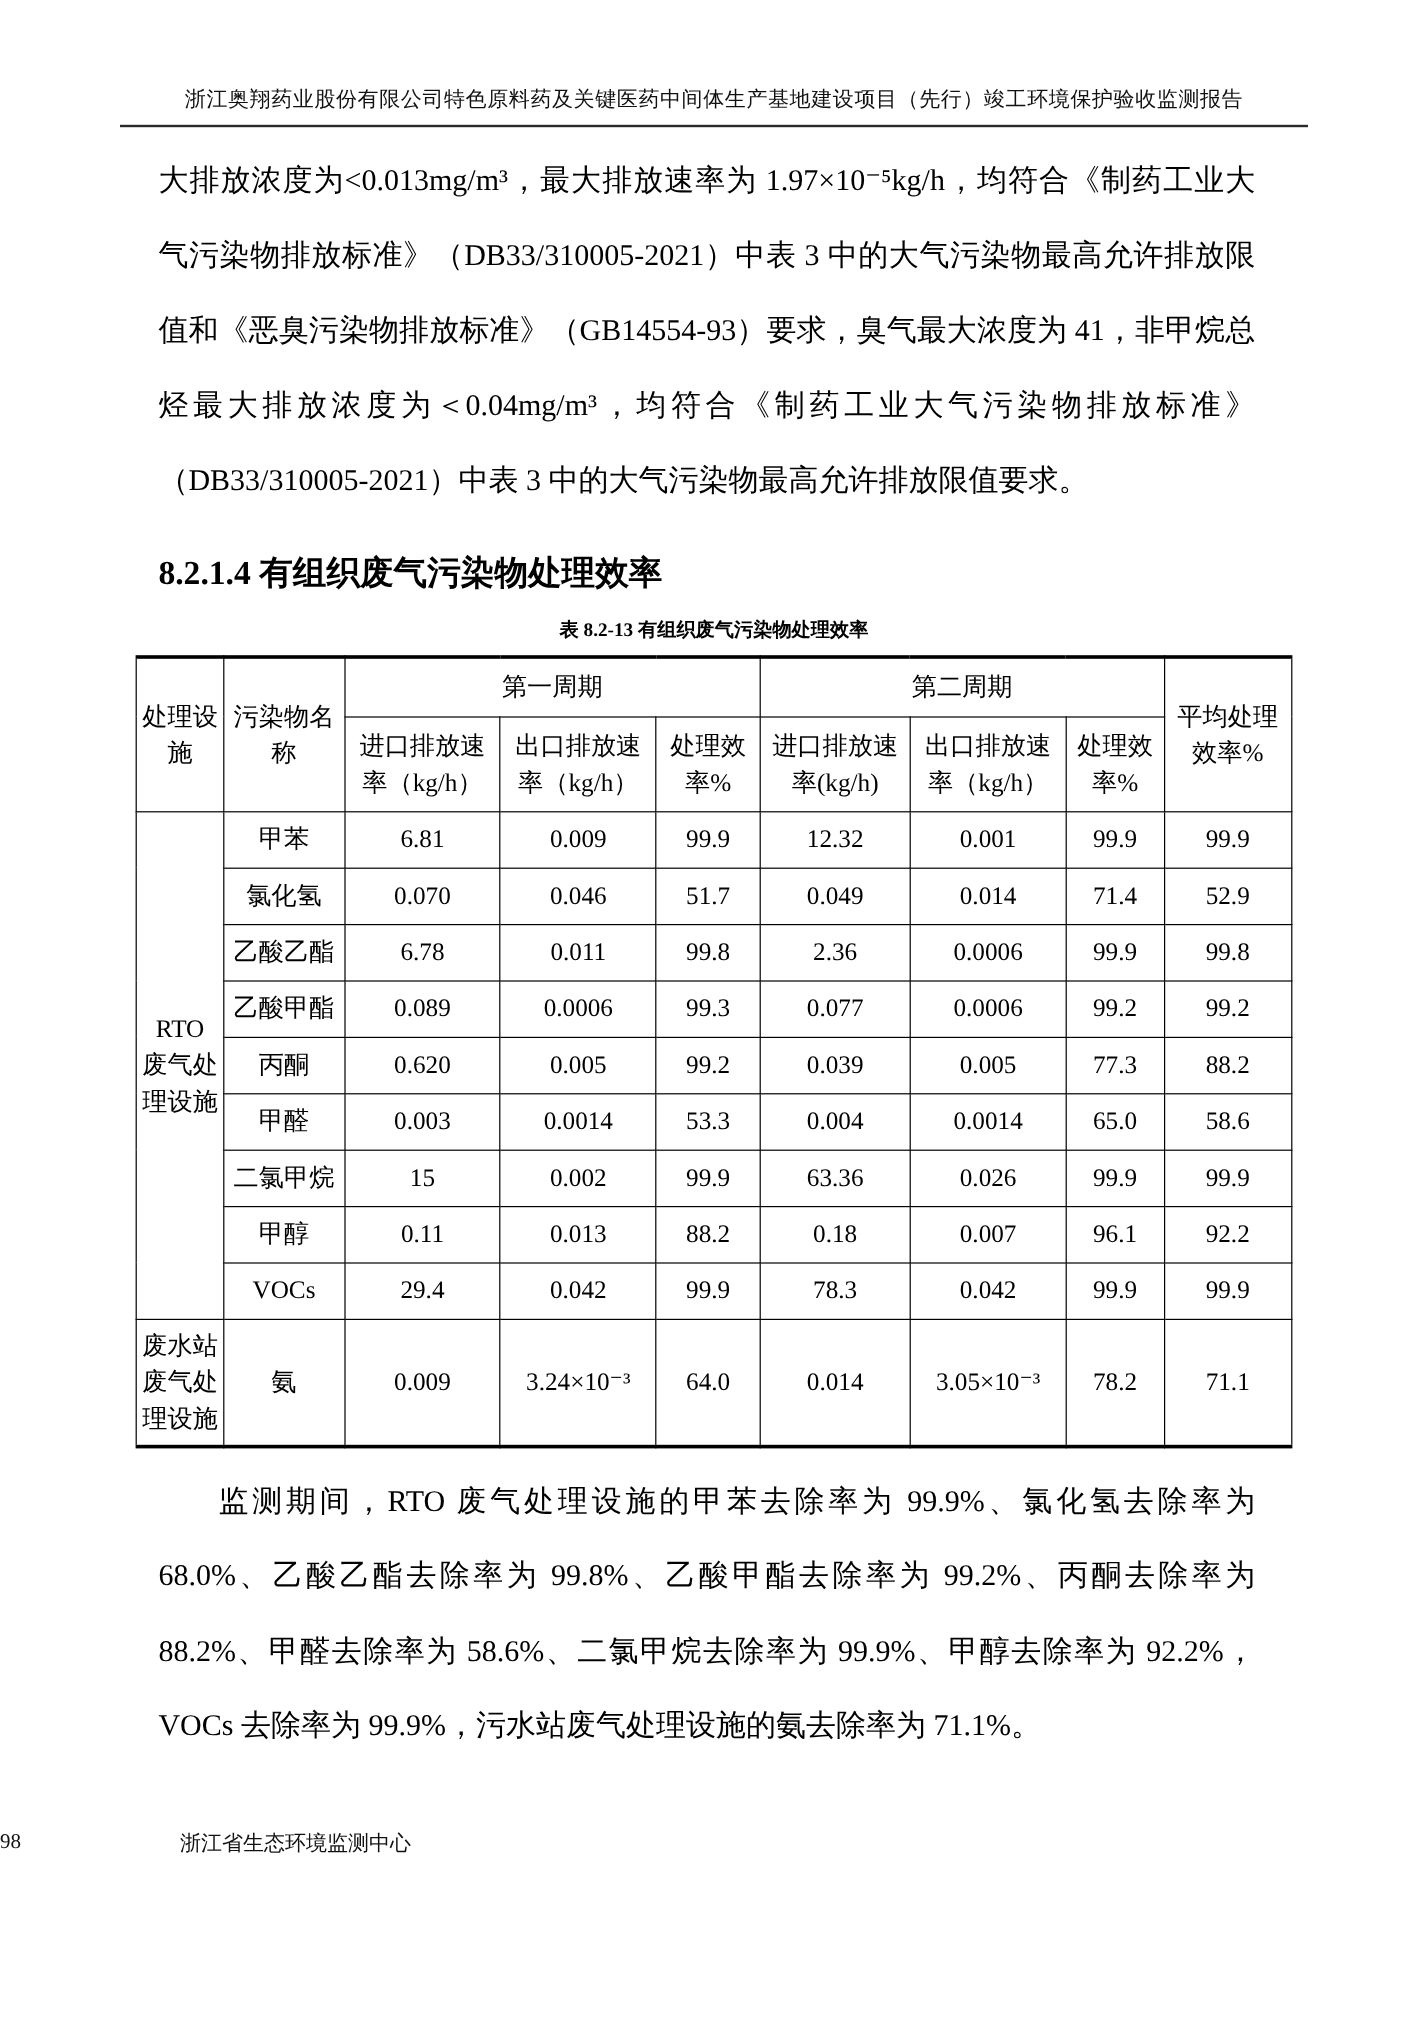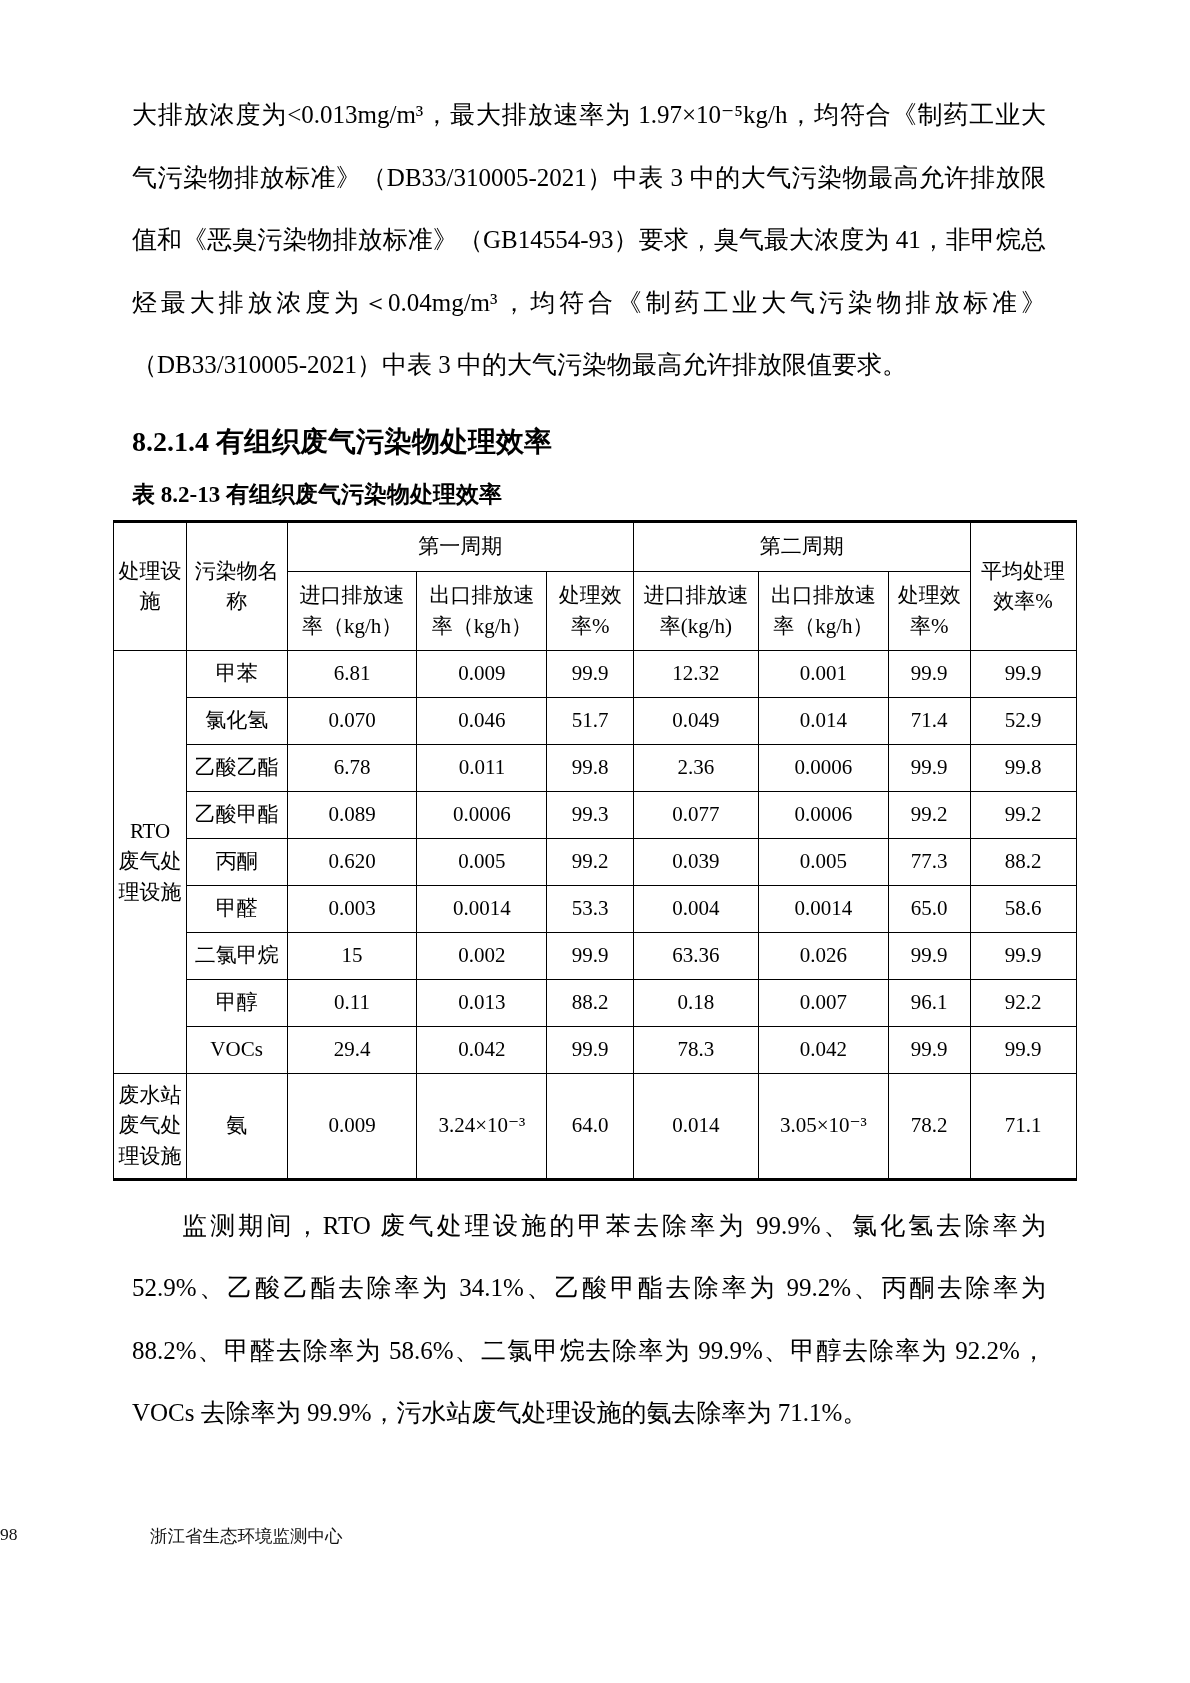--- a/index.html
+++ b/index.html
@@ -29,22 +29,22 @@
     text-justify:inter-ideograph;
     margin:14px 12px 0 0;
   }
   .para.indent { text-indent:2em; }
   .section-heading {
     font-size:28px;
     font-weight:bold;
     margin:26px 0 0 0;
   }
   .table-caption {
-    text-align:left;
-    font-size:23px;
+    text-align:center;
+    font-size:16px;
     font-weight:bold;
     margin:18px 0 10px 0;
   }
   table.data-table {
     width:104%;
     margin-left:-2%;
     border-collapse:collapse;
     font-size:21px;
     table-layout:fixed;
   }
@@ -72,20 +72,21 @@
     color:#111;
   }
   .footer .org { position:absolute; left:150px; }
   .footer .pnum { position:absolute; left:0; right:0; text-align:left; }
 </style>
 </head>
 <body>
 
 <div class="page">
 
+  <div class="doc-header">浙江奥翔药业股份有限公司特色原料药及关键医药中间体生产基地建设项目（先行）竣工环境保护验收监测报告</div>
 
   <div class="content">
 
     <p class="para">大排放浓度为&lt;0.013mg/m³，最大排放速率为 1.97×10⁻⁵kg/h，均符合《制药工业大气污染物排放标准》（DB33/310005-2021）中表 3 中的大气污染物最高允许排放限值和《恶臭污染物排放标准》（GB14554-93）要求，臭气最大浓度为 41，非甲烷总烃最大排放浓度为＜0.04mg/m³，均符合《制药工业大气污染物排放标准》（DB33/310005-2021）中表 3 中的大气污染物最高允许排放限值要求。</p>
 
     <h2 class="section-heading">8.2.1.4 有组织废气污染物处理效率</h2>
 
     <div class="table-caption">表 8.2-13  有组织废气污染物处理效率</div>
 
     <table class="data-table">
@@ -216,21 +217,21 @@
             <td>3.24×10⁻³</td>
             <td>64.0</td>
             <td>0.014</td>
             <td>3.05×10⁻³</td>
             <td>78.2</td>
             <td>71.1</td>
           </tr>
         </tbody>
     </table>
 
-    <p class="para indent">监测期间，RTO 废气处理设施的甲苯去除率为 99.9%、氯化氢去除率为 52.9%、乙酸乙酯去除率为 34.1%、乙酸甲酯去除率为 99.2%、丙酮去除率为 88.2%、甲醛去除率为 58.6%、二氯甲烷去除率为 99.9%、甲醇去除率为 92.2%，VOCs 去除率为 99.9%，污水站废气处理设施的氨去除率为 71.1%。</p>
+    <p class="para indent">监测期间，RTO 废气处理设施的甲苯去除率为 99.9%、氯化氢去除率为 68.0%、乙酸乙酯去除率为 99.8%、乙酸甲酯去除率为 99.2%、丙酮去除率为 88.2%、甲醛去除率为 58.6%、二氯甲烷去除率为 99.9%、甲醇去除率为 92.2%，VOCs 去除率为 99.9%，污水站废气处理设施的氨去除率为 71.1%。</p>
 
   </div>
 
   <div class="footer">
     <span class="org">浙江省生态环境监测中心</span>
     <span class="pnum">98</span>
   </div>
 
 </div>
 

